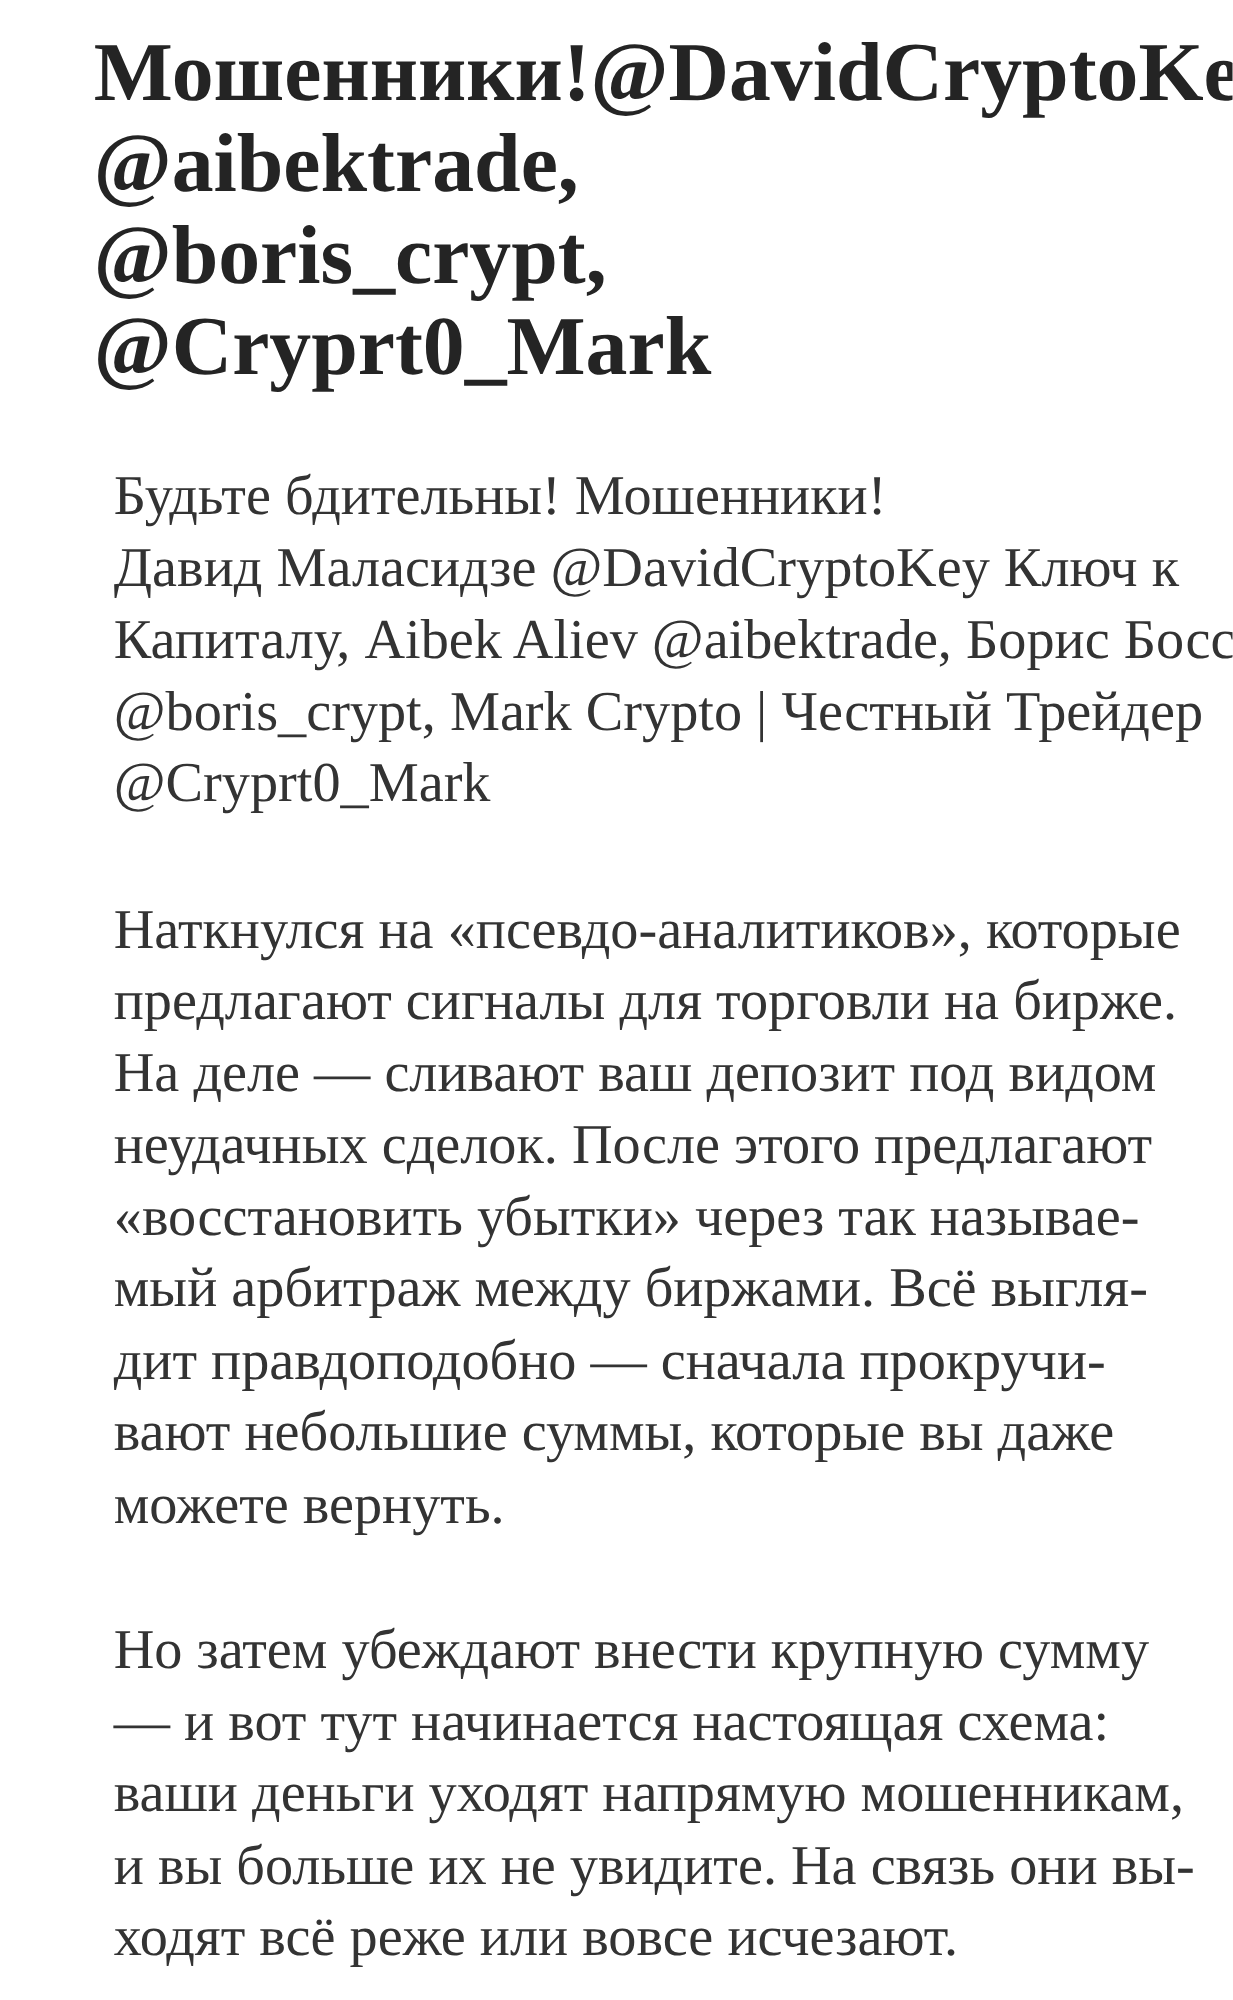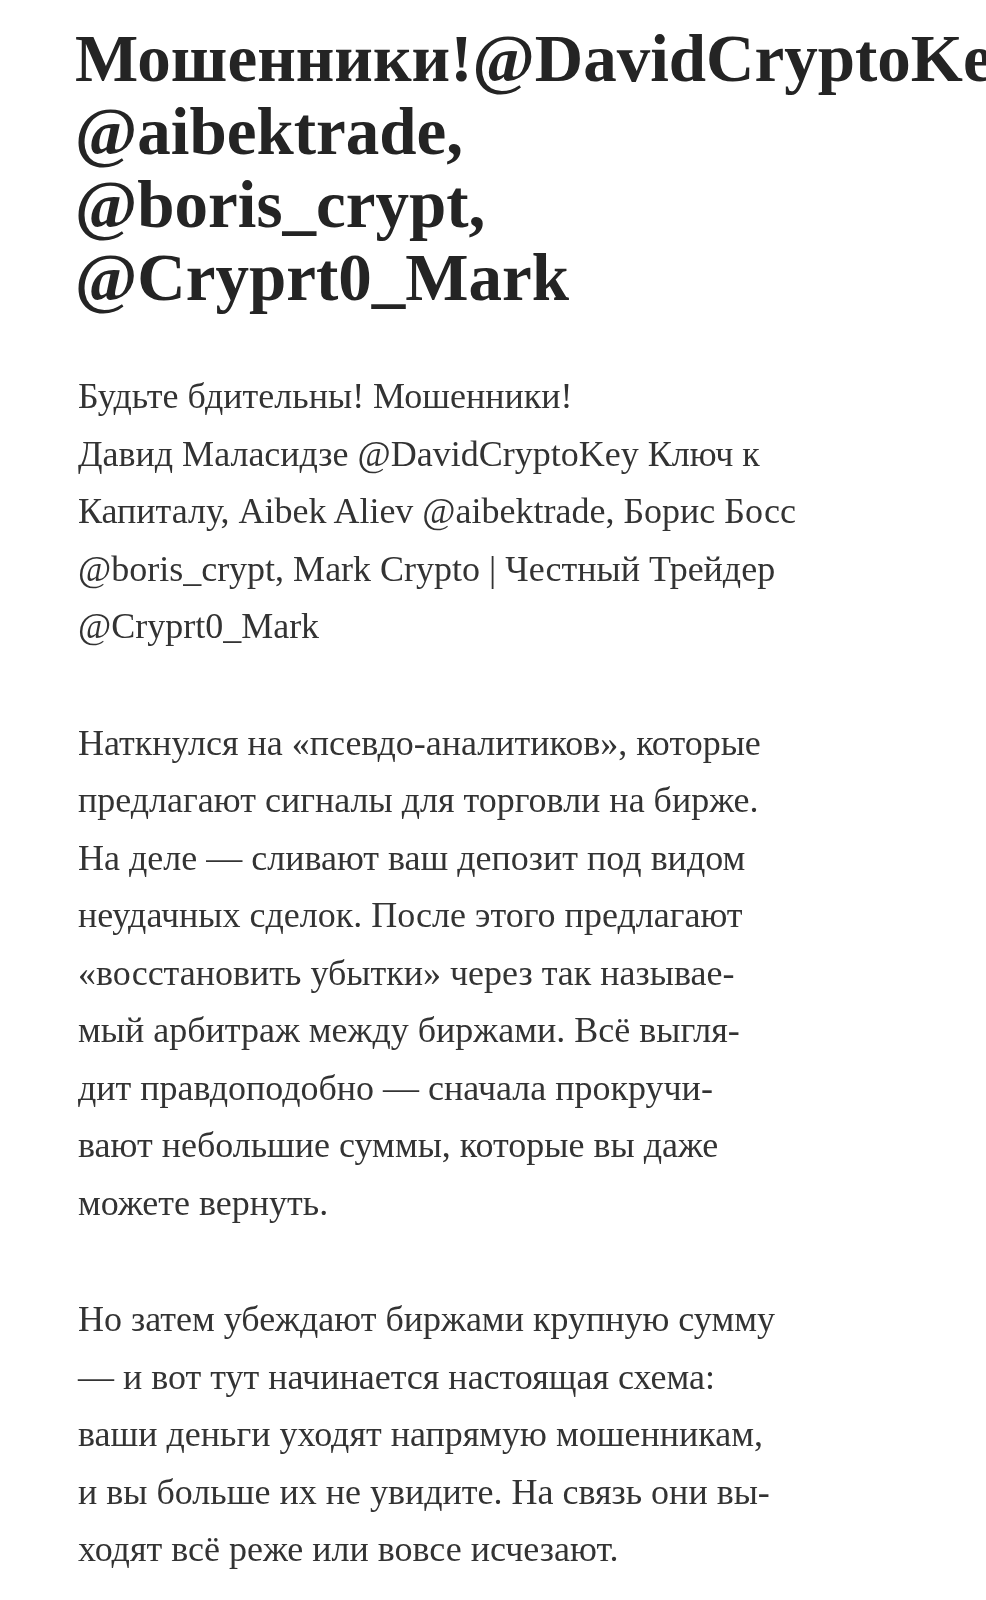--- a/index.html
+++ b/index.html
@@ -21,24 +21,24 @@
     margin: 0 0 54px 0;
     font-family: "Liberation Serif", "DejaVu Serif", serif;
     font-weight: 700;
     font-size: 67px;
     line-height: 73px;
     color: #242424;
     white-space: pre;      
     letter-spacing: 0;
   }
   .article-paragraph {
-    margin: 0 0 59px 3px;
+    margin: 0 0 59px 16px;
     font-family: "Liberation Serif", "DejaVu Serif", serif;
     font-weight: 400;
-    font-size: 36px;
+    font-size: 45px;
     line-height: 57.5px;
     color: #333333;
     white-space: pre;      
     letter-spacing: 0;
   }
 </style>
 </head>
 <body>
 
 <article class="article">
@@ -56,18 +56,18 @@
   <p class="article-paragraph">Наткнулся на «псевдо-аналитиков», которые
 предлагают сигналы для торговли на бирже.
 На деле — сливают ваш депозит под видом
 неудачных сделок. После этого предлагают
 «восстановить убытки» через так называе-
 мый арбитраж между биржами. Всё выгля-
 дит правдоподобно — сначала прокручи-
 вают небольшие суммы, которые вы даже
 можете вернуть.</p>
 
-  <p class="article-paragraph">Но затем убеждают биржами крупную сумму
+  <p class="article-paragraph">Но затем убеждают внести крупную сумму
 — и вот тут начинается настоящая схема:
 ваши деньги уходят напрямую мошенникам,
 и вы больше их не увидите. На связь они вы-
 ходят всё реже или вовсе исчезают.</p>
 </article>
 
 </body></html>

